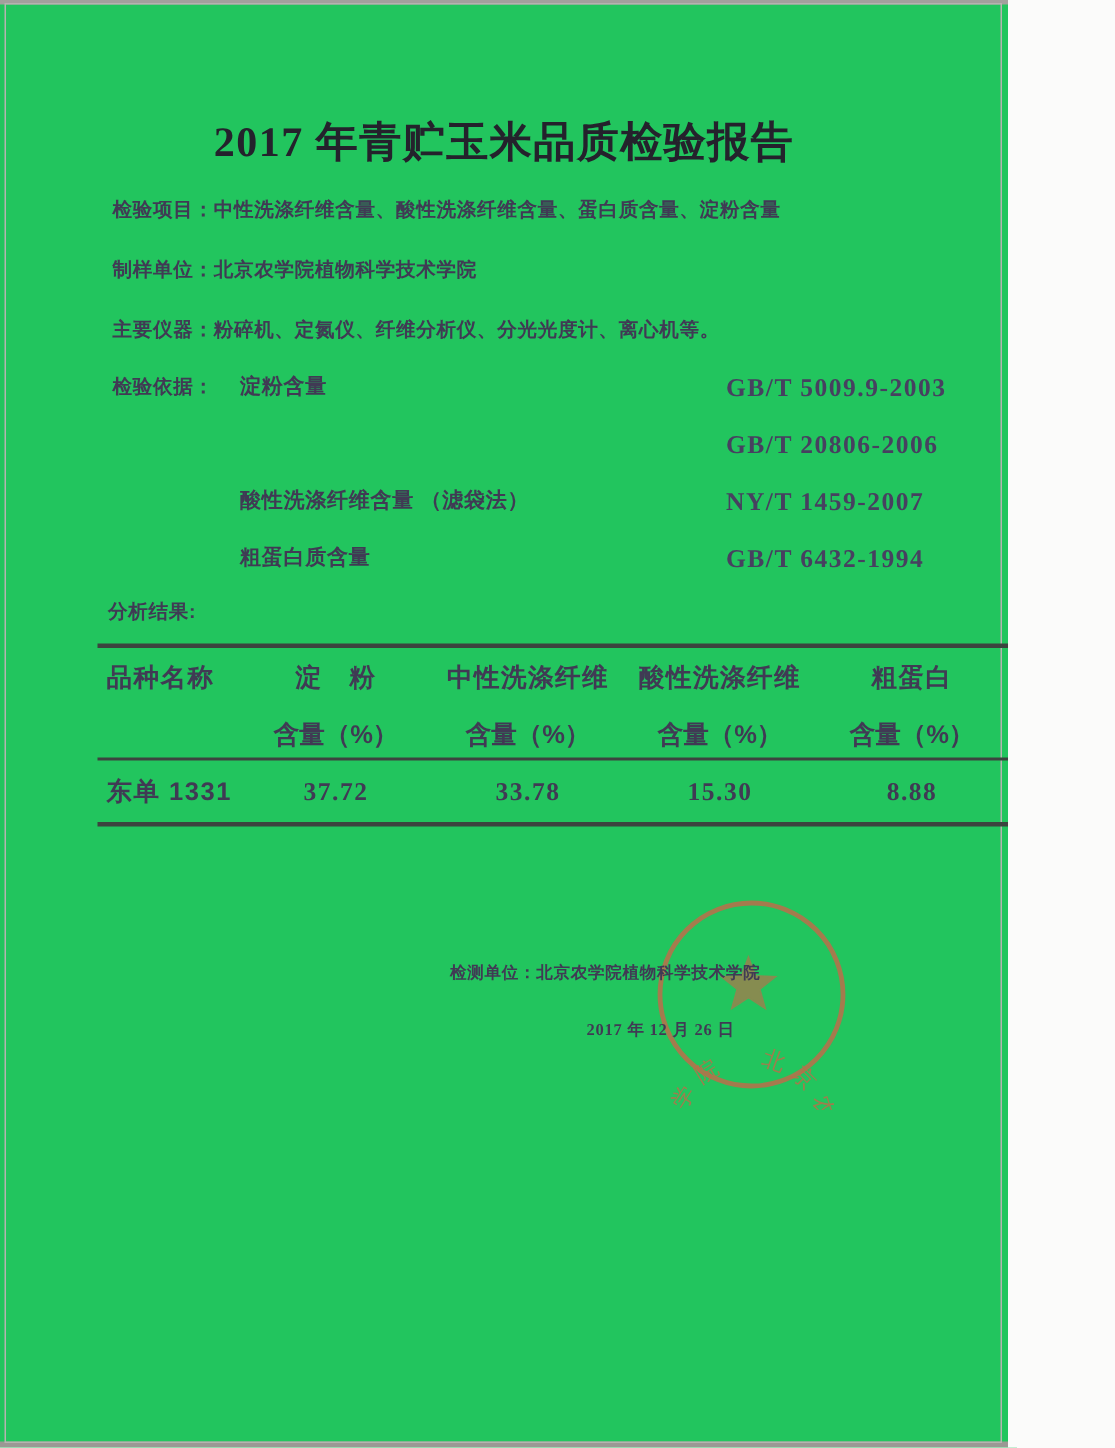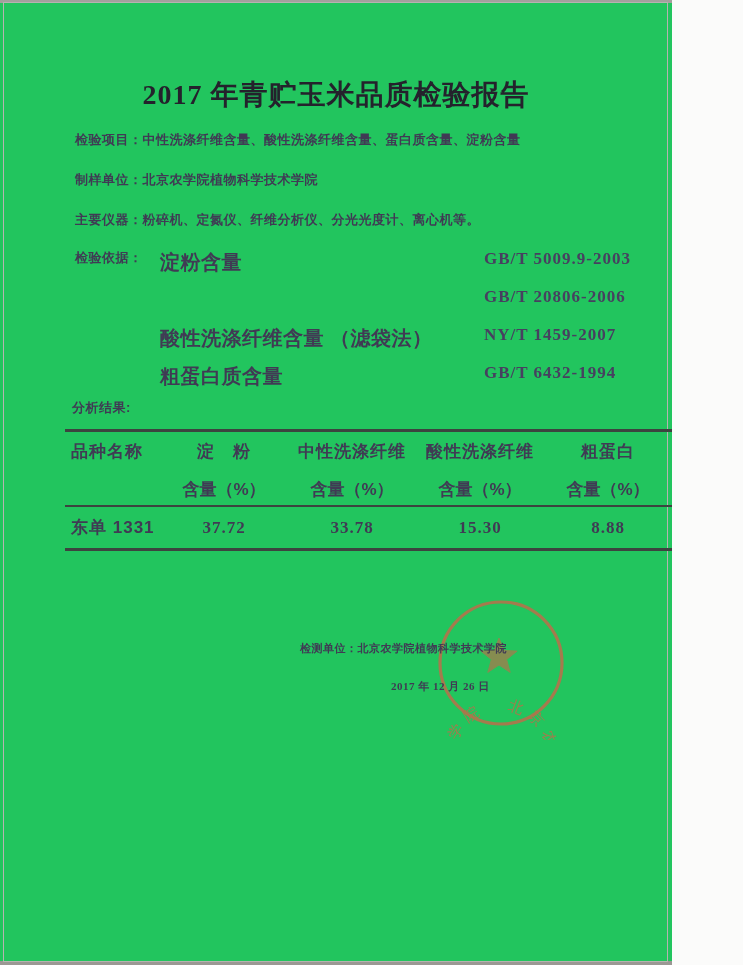--- a/index.html
+++ b/index.html
@@ -16,21 +16,21 @@
     position:absolute;left:0;top:76px;width:100%;margin:0;
     text-align:center;font-size:28px;font-weight:bold;color:#24222c;
     letter-spacing:1px;
     font-family:"Liberation Serif","DejaVu Serif",serif;
     white-space:nowrap;
   }
   .row{
     position:absolute;left:75px;white-space:nowrap;
     font-size:13px;font-weight:600;color:#403a54;letter-spacing:0.5px;
   }
-  .basis-name{position:absolute;left:160px;white-space:nowrap;font-size:20px;font-weight:600;color:#403a54;letter-spacing:0.5px;}
+  .basis-name{position:absolute;left:160px;white-space:nowrap;font-size:14px;font-weight:600;color:#403a54;letter-spacing:0.5px;}
   .basis-std{
     position:absolute;left:484px;white-space:nowrap;font-size:17px;font-weight:600;color:#474060;
     font-family:"Liberation Serif","DejaVu Serif",serif;letter-spacing:1px;
   }
 
   .rtable{position:absolute;left:65px;top:429px;width:607px;height:122px;color:#403a54;}
   .rule{position:absolute;left:0;width:100%;background:#3c443f;}
   .rule.thick{height:3px;}
   .rule.thin{height:2px;}
   .thead{

